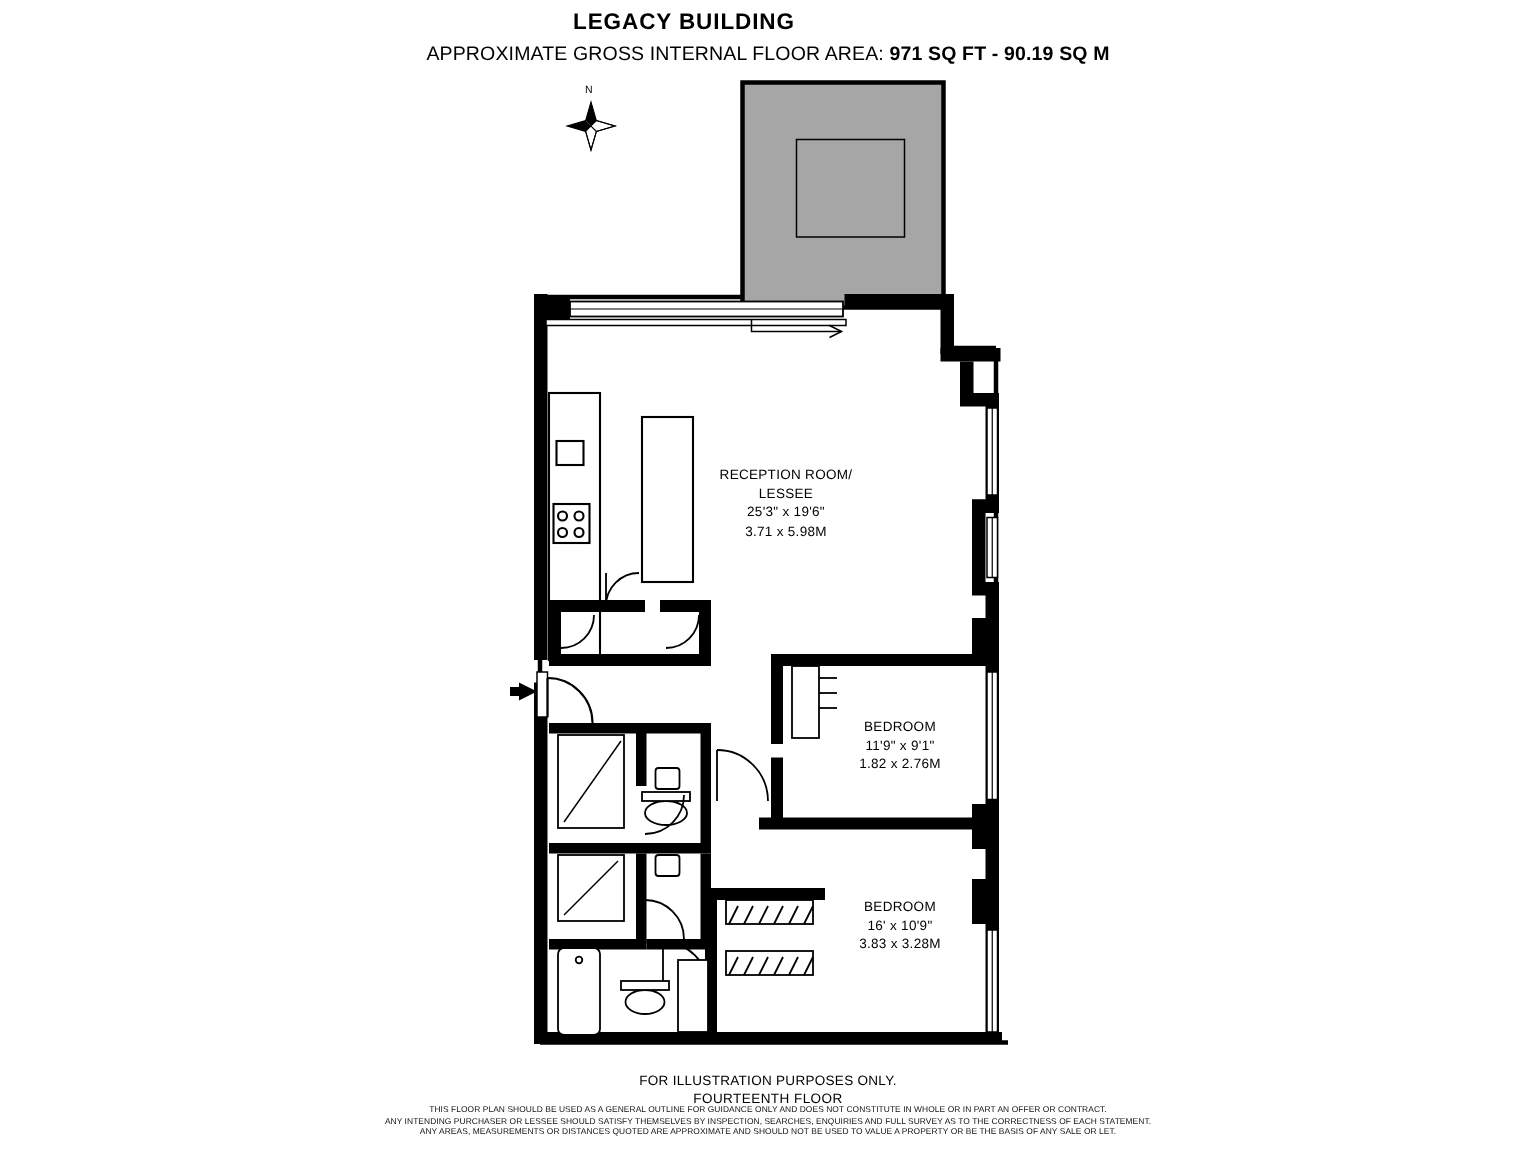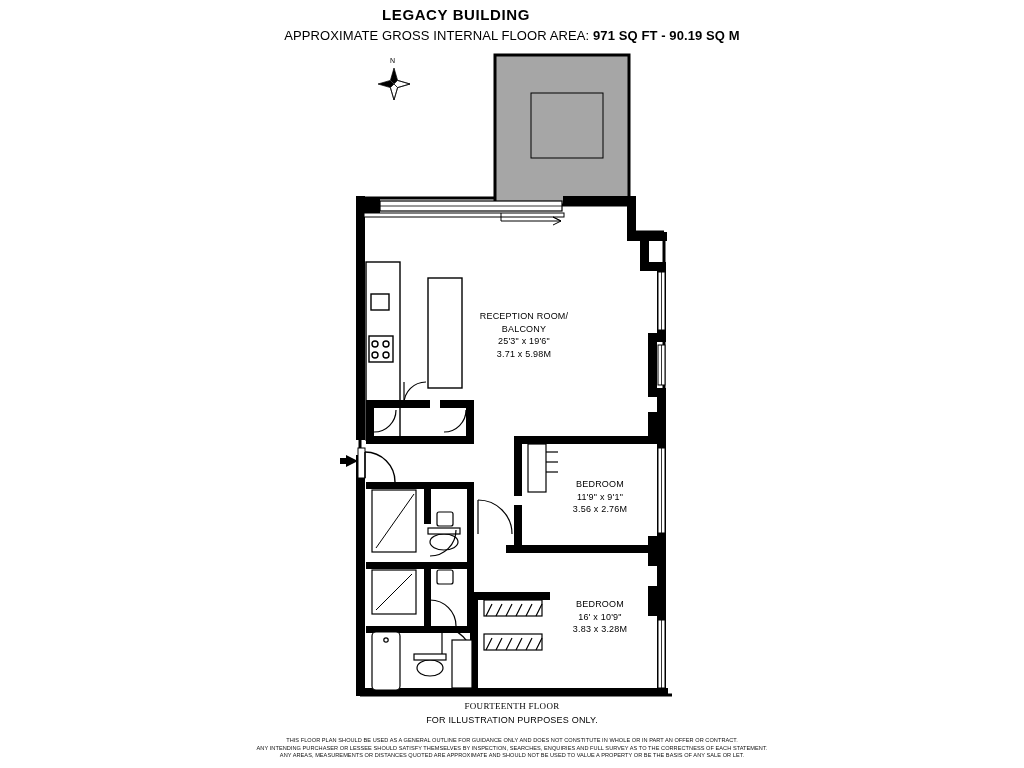--- a/index.html
+++ b/index.html
@@ -80,27 +80,26 @@
   .room-label .name { font-weight: normal; }
 
   .balcony-label { left: 497px; top: 98px; width: 140px; }
   .reception-label { left: 424px; top: 310px; width: 200px; }
   .bed1-label { left: 520px; top: 478px; width: 160px; }
   .bed2-label { left: 520px; top: 598px; width: 160px; }
 
   
   .floor-name {
     position: absolute;
-    top: 701px;
+    top: 727px;
     left: 0;
     width: 1024px;
     text-align: center;
     font-size: 9px;
     letter-spacing: 0.3px;
-    font-family: Liberation Serif, serif;
   }
   .illustration {
     position: absolute;
     top: 715px;
     left: 0;
     width: 1024px;
     text-align: center;
     font-size: 9px;
     letter-spacing: 0.2px;
   }
@@ -315,29 +314,29 @@
     <g fill="none" stroke="#000" stroke-width="1.2">
       <path d="M430,556 A26,26 0 0 0 456,530"></path>
       <path d="M430,600 A26,26 0 0 1 456,626"></path>
     </g>
 
   </svg>
 
 
   <div class="room-label reception-label">
     <div class="name">RECEPTION ROOM/</div>
-    <div class="name">BALCONY</div>
+    <div class="name">LESSEE</div>
     <div>25'3" x 19'6"</div>
     <div>3.71 x 5.98M</div>
   </div>
 
   <div class="room-label bed1-label">
     <div class="name">BEDROOM</div>
     <div>11'9" x 9'1"</div>
-    <div>3.56 x 2.76M</div>
+    <div>1.82 x 2.76M</div>
   </div>
 
   <div class="room-label bed2-label">
     <div class="name">BEDROOM</div>
     <div>16' x 10'9"</div>
     <div>3.83 x 3.28M</div>
   </div>
 
   <div class="floor-name">FOURTEENTH FLOOR</div>
   <div class="illustration">FOR ILLUSTRATION PURPOSES ONLY.</div>

